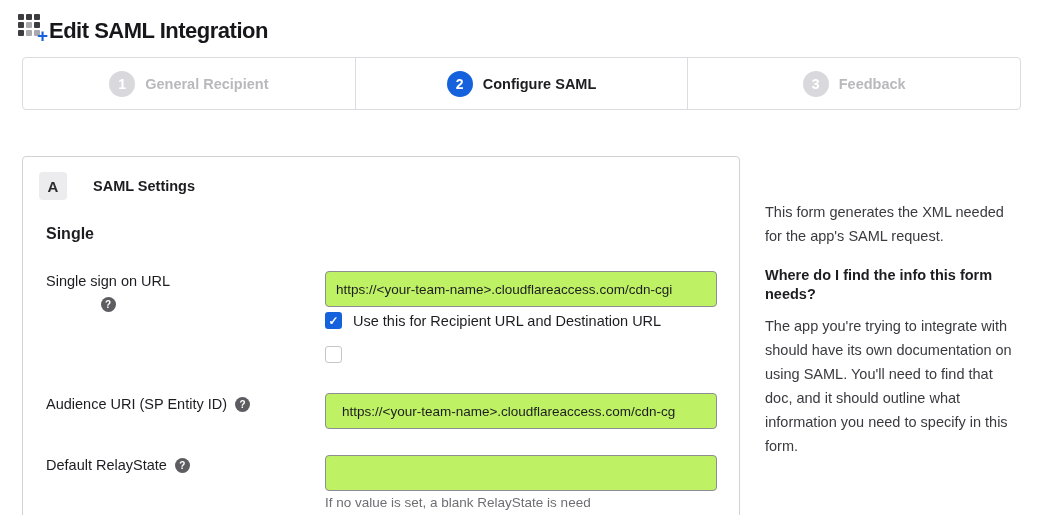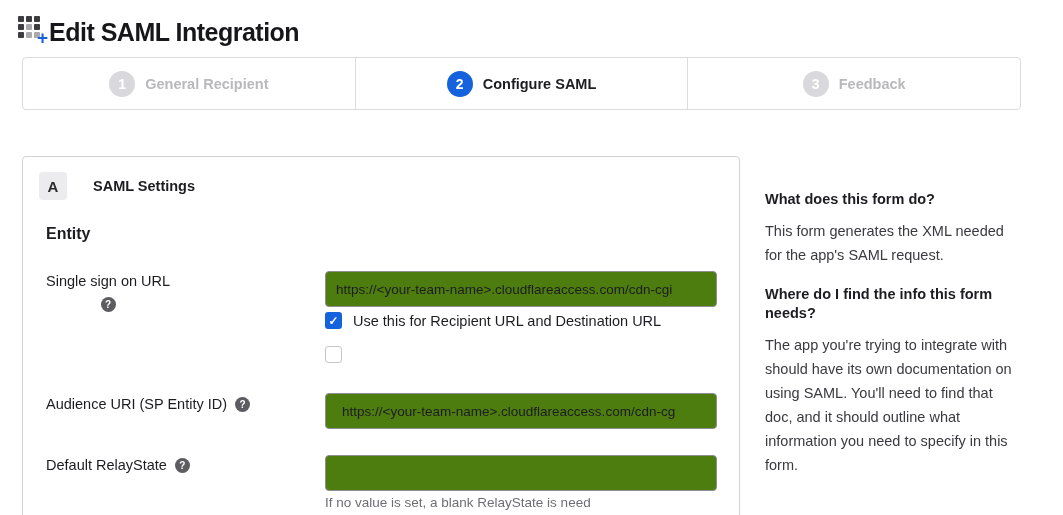--- a/index.html
+++ b/index.html
@@ -9,21 +9,21 @@
 
   
   .header { position:absolute; left:16px; top:6px; display:flex; align-items:center; }
   .app-icon { position:relative; width:30px; height:30px; margin-right:3px; }
   .app-icon .grid { position:absolute; left:2px; top:4px; display:grid;
     grid-template-columns:repeat(3,6px); grid-template-rows:repeat(3,6px); gap:2px; }
   .app-icon .sq { background:#3c3c41; border-radius:1px; }
   .app-icon .sq.lt { background:#a9a9ad; }
   .app-icon .plus { position:absolute; right:-2px; bottom:-4px; color:#1662dd;
     font-size:19px; font-weight:700; line-height:16px; }
-  .page-title { font-size:25px; font-weight:700; letter-spacing:-0.5px; color:#17171b;margin-top:12px; }
+  .page-title { font-size:22px; font-weight:700; letter-spacing:-0.5px; color:#17171b;margin-top:12px; }
 
   
   .wizard { position:absolute; left:22px; top:57px; width:999px; height:53px;
     display:flex; border:1px solid #dcdce0; border-radius:4px; background:#fff; }
   .wizard .step { flex:1; display:flex; align-items:center; justify-content:center; gap:10px; }
   .wizard .step + .step { border-left:1px solid #dcdce0; }
   .step-circle { width:26px; height:26px; border-radius:50%; display:flex;
     align-items:center; justify-content:center; font-size:14px; font-weight:700; color:#fff; }
   .step.inactive .step-circle { background:#d9d9dd; }
   .step.active   .step-circle { background:#1662dd; }
@@ -41,21 +41,21 @@
   .section-title { margin-left:26px; font-size:14.5px; font-weight:700;text-align:center; }
   .group-heading { position:absolute; left:23px; top:68px; font-size:16px; font-weight:700; }
 
   .field-label { position:absolute; left:23px; font-size:14.5px; color:#1d1d21;
     display:flex; align-items:center; gap:8px; }
   .help-icon { width:15px; height:15px; border-radius:50%; background:#5c5c61;
     color:#fff; font-size:10px; font-weight:700; display:inline-flex;
     align-items:center; justify-content:center; }
 
   .text-input { position:absolute; left:302px; width:392px; height:36px;
-    border:1px solid #8d8d92; border-radius:4px; background:#4d7c0f;
+    border:1px solid #8d8d92; border-radius:4px; background:#bef264;
     font-family:"Liberation Sans", sans-serif; font-size:13.5px; color:#1d1d21;
     padding:0 10px; white-space:nowrap; overflow:hidden; }
 
   .check-row { position:absolute; left:302px; display:flex; align-items:center; gap:11px; }
   .checkbox { width:17px; height:17px; border-radius:3px; flex:0 0 auto;
     display:flex; align-items:center; justify-content:center; }
   .checkbox.checked { background:#1662dd; color:#fff; font-size:12px; font-weight:700; }
   .checkbox.unchecked { background:#fff; border:1px solid #c6c6ca; color:transparent; }
   .check-label { font-size:14.5px; color:#1d1d21; }
 
@@ -105,21 +105,21 @@
     </div>
   </div>
 
   <div class="panel">
 
     <div class="section-head">
       <span class="section-badge">A</span>
       <span class="section-title">SAML Settings</span>
     </div>
 
-    <div class="group-heading">Entity</div>
+    <div class="group-heading">Single</div>
 
     <div class="field-label" style="top:116px;flex-direction:column;">
       <span>Single sign on URL</span>
       <span class="help-icon">?</span>
     </div>
     <input class="text-input" style="top: 114px;" type="text" value="https://&lt;your-team-name&gt;.cloudflareaccess.com/cdn-cgi">
 
     <div class="check-row" style="top:155px;">
       <span class="checkbox checked">✓</span>
       <span class="check-label">Use this for Recipient URL and Destination URL</span>
@@ -137,19 +137,18 @@
     <div class="field-label" style="top:300px;">
       <span>Default RelayState</span>
       <span class="help-icon">?</span>
     </div>
     <input class="text-input" style="top: 298px;" type="text" value="">
     <div class="hint" style="top:338px;">If no value is set, a blank RelayState is need</div>
 
   </div>
 
   <div class="sidebar">
-    <h4>What does this form do?</h4>
     <p>This form generates the XML needed for the app's SAML request.</p>
     <h4 class="q2">Where do I find the info this form needs?</h4>
     <p>The app you're trying to integrate with should have its own documentation on using SAML. You'll need to find that doc, and it should outline what information you need to specify in this form.</p>
   </div>
 
 </div>
 
 </body></html>

